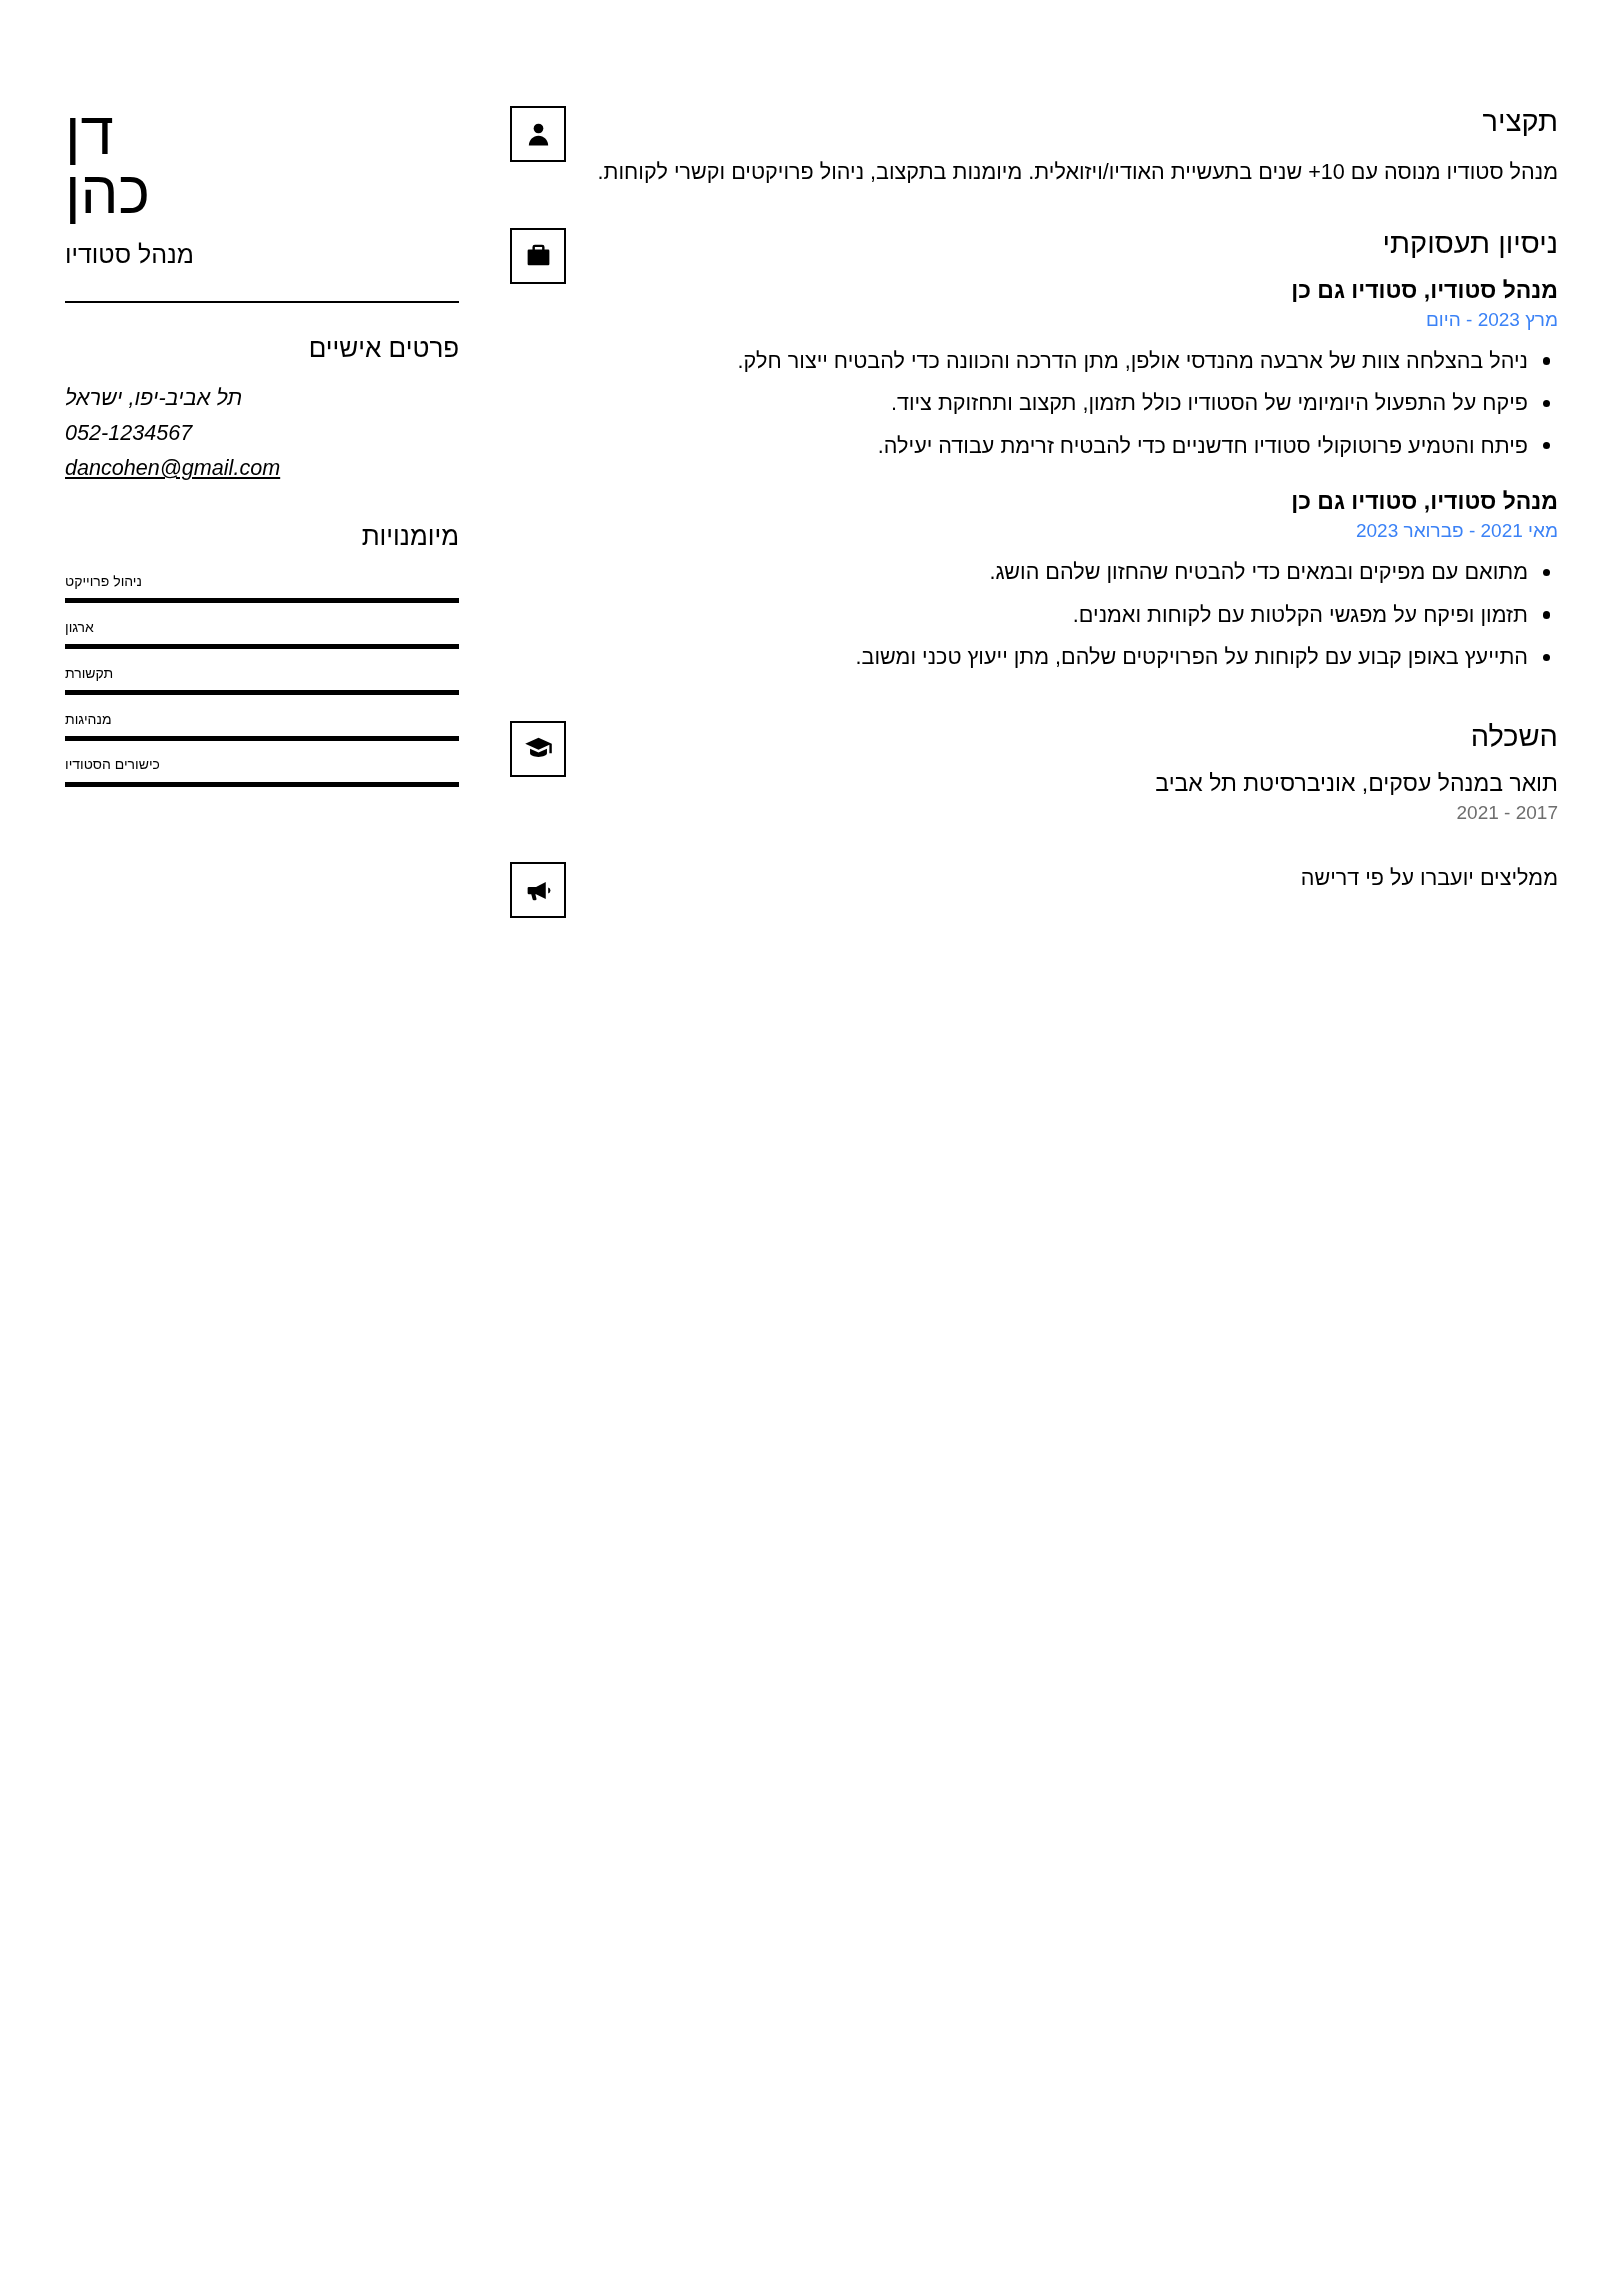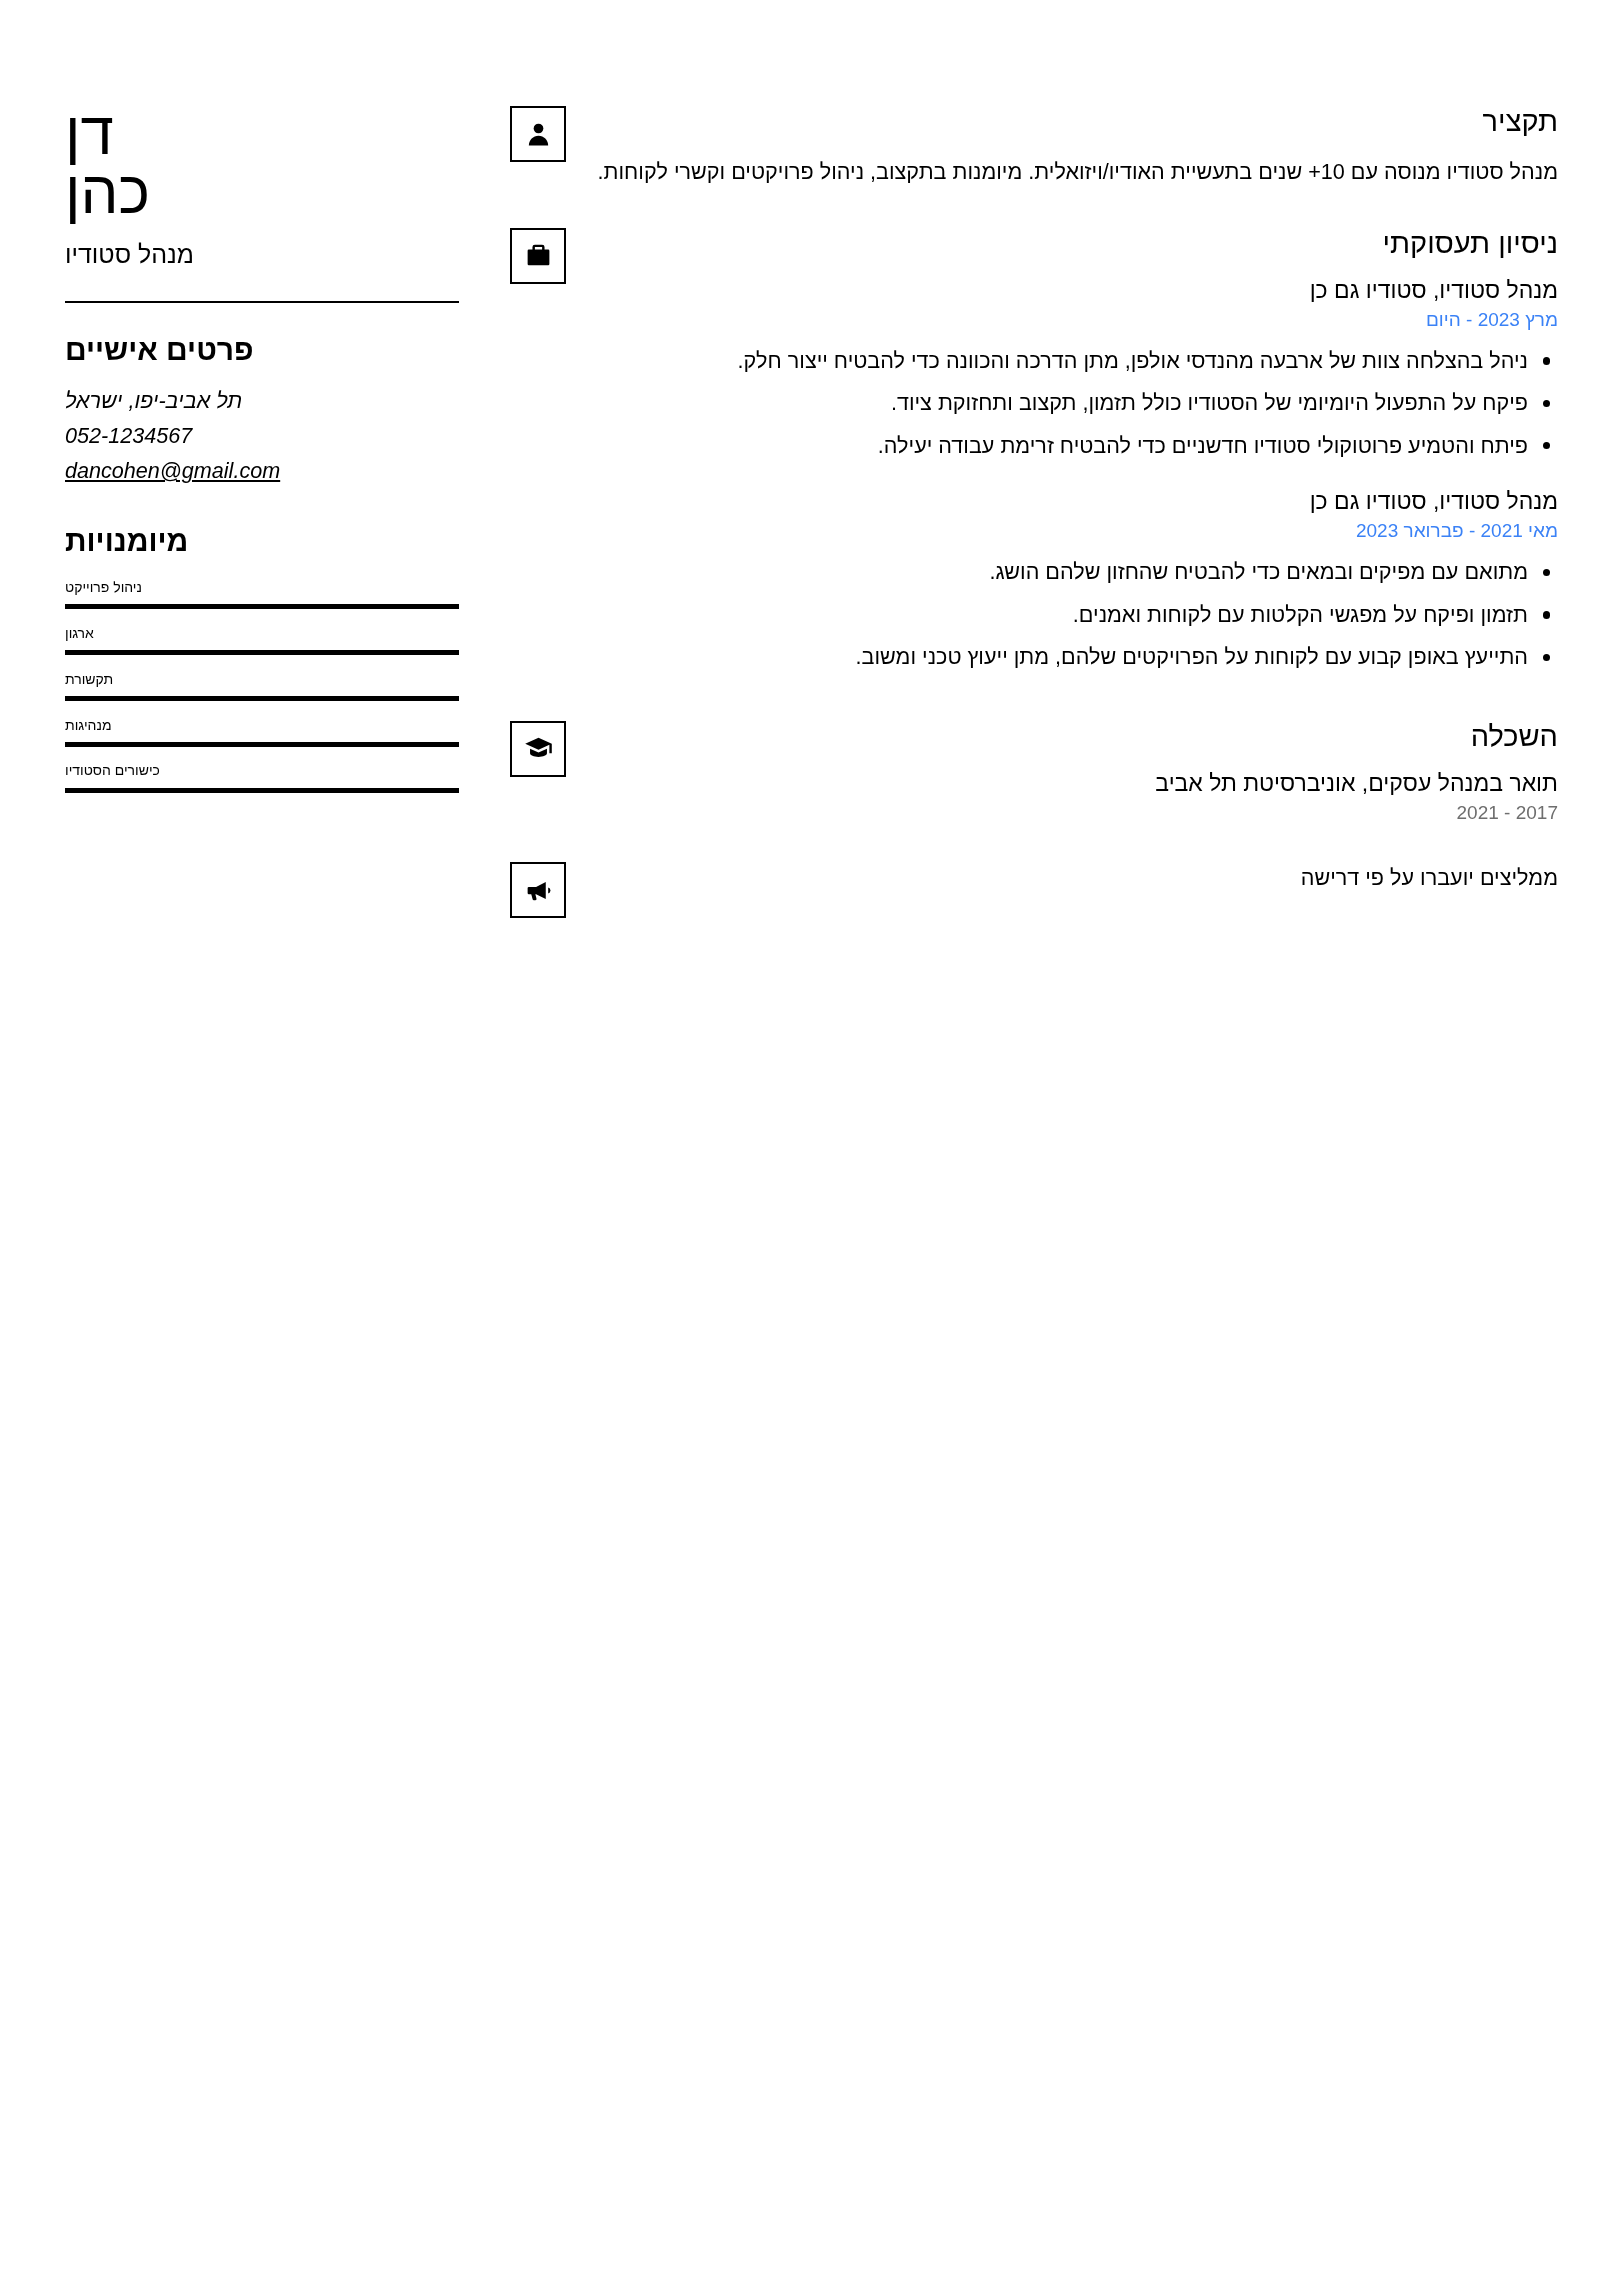--- a/index.html
+++ b/index.html
@@ -55,23 +55,23 @@
     font-weight: 400;
   }
   .name-rule {
     border: none;
     border-top: 2px solid #000;
     margin: 26px 0 30px 0;
     width: 100%;
   }
   .side-section { margin-bottom: 35px; }
   .side-heading {
-    font-size: 30px;
-    font-weight: 700;
-    text-align: left;
+    font-size: 26px;
+    font-weight: 400;
+    text-align: right;
     margin-bottom: 17px;
   }
   .side-line {
     font-size: 21.6px;
     line-height: 1.62;
     text-align: left;
     font-style: italic;
   }
   .side-line.link {
     text-decoration: underline;
@@ -123,21 +123,21 @@
   }
   .para {
     font-size: 21.6px;
     line-height: 1.6;
     text-align: right;
   }
   .job { margin-bottom: 25px; }
   .job:last-child { margin-bottom: 0; }
   .job-role {
     font-size: 23px;
-    font-weight: 400;
+    font-weight: 700;
     margin-bottom: 5.2px;
     text-align: right;
   }
   .job-dates {
     font-size: 19px;
     color: #3b82f6;
     margin-bottom: 13px;
     text-align: right;
   }
   ul.bullets {

